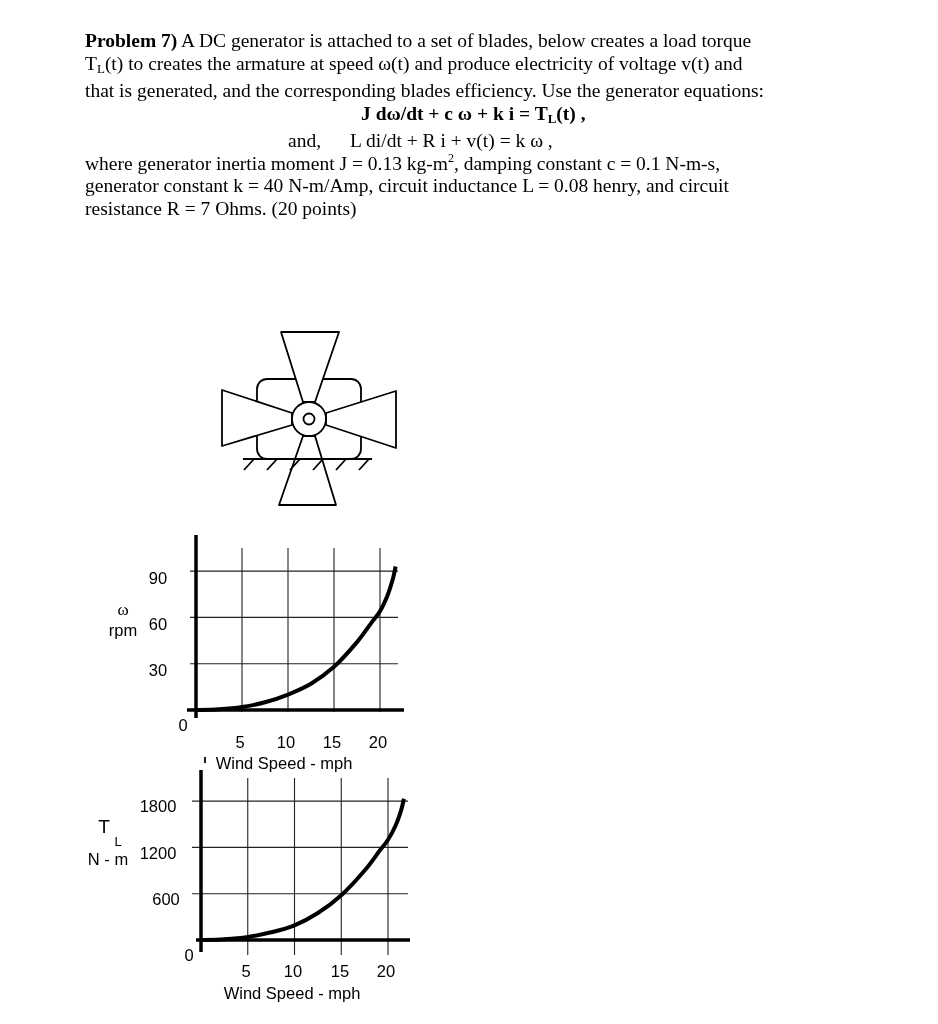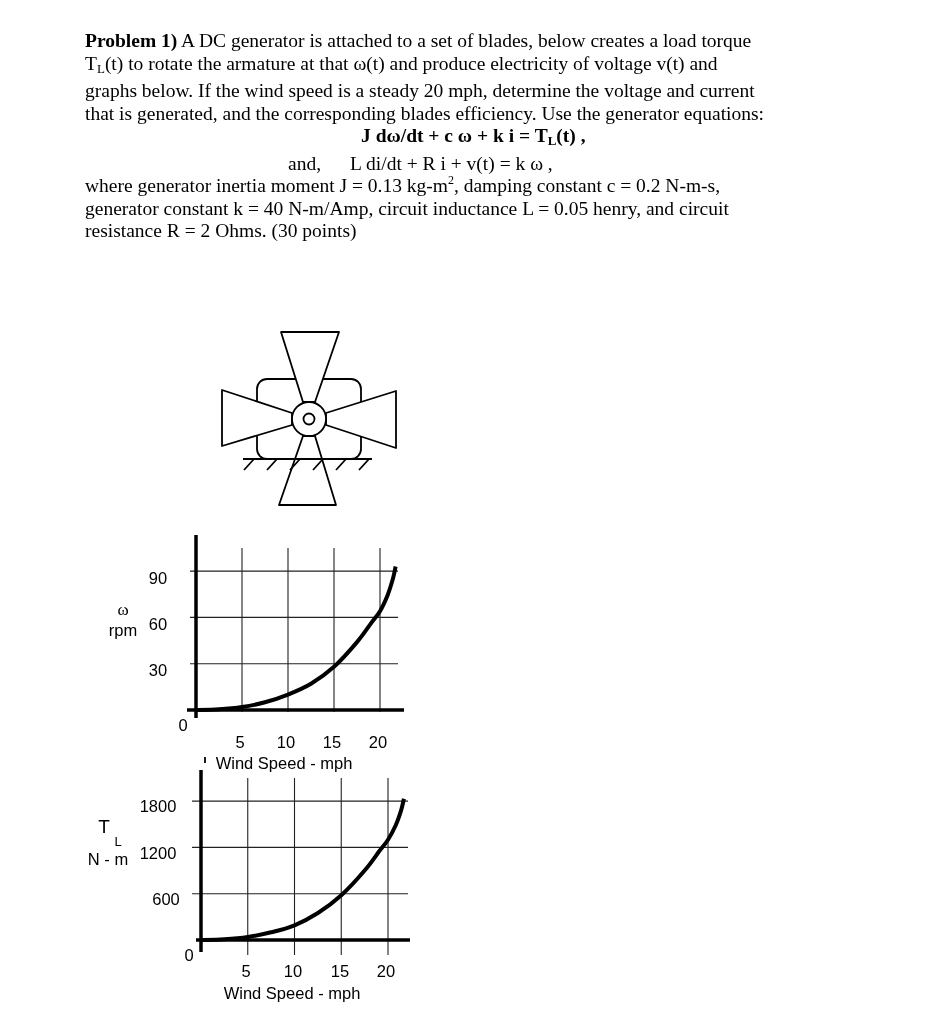--- a/index.html
+++ b/index.html
@@ -15,29 +15,28 @@
   .eq2 .and { display: inline-block; width: 62px; }
   sub.sm { font-size: 13px; vertical-align: -3px; }
   sup.sm { font-size: 12px; vertical-align: 8px; line-height: 0; }
   svg { position: absolute; left: 0; top: 0; }
   .sans { font-family: "Liberation Sans", sans-serif; }
 </style>
 </head>
 <body>
 
 <div class="text-block">
-  <p><span class="bold">Problem 1)</span><span> A DC generator is attached to a set of blades, below creates a load torque</span></p>
-  <p><span>T</span><sub class="sm">L</sub><span>(t) to rotate the armature at that ω(t) and produce electricity of voltage v(t) and</span></p>
-  <p>graphs below.  If the wind speed is a steady 20 mph, determine the voltage and current</p>
+  <p><span class="bold">Problem 7)</span><span> A DC generator is attached to a set of blades, below creates a load torque</span></p>
+  <p><span>T</span><sub class="sm">L</sub><span>(t) to creates the armature at speed ω(t) and produce electricity of voltage v(t) and</span></p>
   <p>that is generated, and the corresponding blades efficiency.  Use the generator equations:</p>
   <p class="eq1"><span>J dω/dt  +  c ω  +  k i  =  T</span><sub class="sm">L</sub><span>(t) ,</span></p>
   <p class="eq2"><span class="and">and,</span><span>L di/dt  +  R i  +  v(t)  =  k ω ,</span></p>
-  <p><span>where generator inertia moment J = 0.13 kg-m</span><sup class="sm">2</sup><span>, damping constant c = 0.2 N-m-s,</span></p>
-  <p>generator constant k = 40 N-m/Amp, circuit inductance L = 0.05 henry, and circuit</p>
-  <p>resistance R = 2 Ohms.  (30 points)</p>
+  <p><span>where generator inertia moment J = 0.13 kg-m</span><sup class="sm">2</sup><span>, damping constant c = 0.1 N-m-s,</span></p>
+  <p>generator constant k = 40 N-m/Amp, circuit inductance L = 0.08 henry, and circuit</p>
+  <p>resistance R = 7 Ohms.  (20 points)</p>
 </div>
 
 <svg width="938" height="1024" style="pointer-events:none">
   <g stroke="#000" stroke-width="1.8" fill="none" stroke-linejoin="round">
 
     <rect x="257" y="379" width="104" height="80" rx="10" ry="10" fill="#fff"></rect>
 
     <path d="M281,332 L339,332 L315,402 L303,402 Z" fill="#fff"></path>
     <path d="M303,436 L315,436 L336,505 L279,505 Z" fill="#fff"></path>
     <path d="M222,390 L292,413 L292,425 L222,446 Z" fill="#fff"></path>

